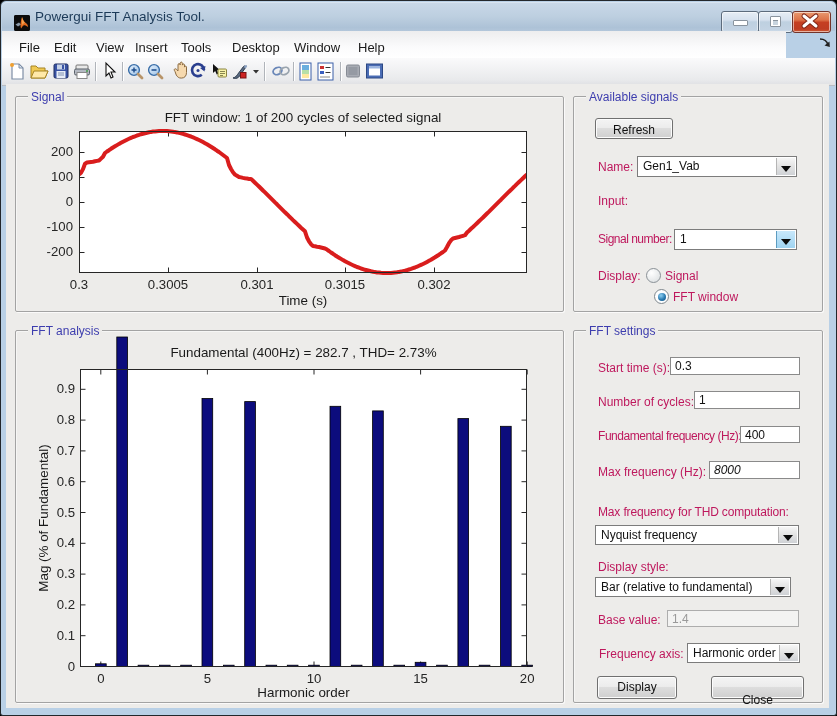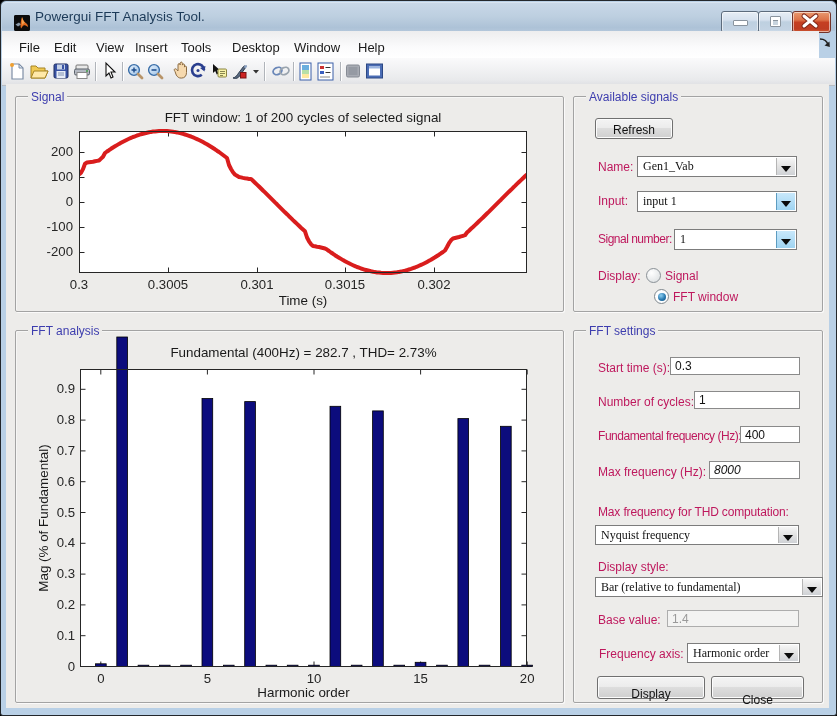--- a/index.html
+++ b/index.html
@@ -10,30 +10,30 @@
 #titletext{position:absolute;left:33px;top:7px;font-size:13.5px;color:#1c3a58;}
 #mticon{position:absolute;left:12px;top:13px;width:16px;height:16px;background:#0d0d0d;border-radius:2px;}
 .capbtn{position:absolute;top:9px;height:20px;border:1px solid #5c6b7c;border-radius:3px;}
 #btnmin{left:719px;width:36px;background:linear-gradient(#e6edf5 0%,#d6e1ee 40%,#bed0e0 50%,#c3d3e3 88%,#d2dfeb 100%);}
 #btnmax{left:756px;width:33px;background:linear-gradient(#e6edf5 0%,#d6e1ee 40%,#bed0e0 50%,#c3d3e3 88%,#d2dfeb 100%);}
 #btnclose{left:790px;width:37px;background:linear-gradient(#e99a70 0%,#dd7248 40%,#c53f22 52%,#bf3c22 85%,#cf5c35 100%);border-color:#73342a;}
 .capbtn{box-shadow:inset 0 0 0 1px rgba(255,255,255,0.55);}
 #glyphmin{position:absolute;left:11px;top:8px;width:13px;height:4px;background:#fff;border:1px solid #8a949e;border-radius:1px;}
 #glyphmax{position:absolute;left:11px;top:4px;width:9px;height:9px;background:#fff;border:1px solid #8a949e;border-radius:1px;}
 #glyphmax:after{content:"";position:absolute;left:2px;top:3px;width:5px;height:4px;background:#c8d4de;border-top:1px solid #8a949e;}
-#menubar{position:absolute;left:1px;top:30px;width:817px;height:27px;background:linear-gradient(#ededee,#fbfbfc 60%,#ffffff);}
+#menubar{position:absolute;left:1px;top:30px;width:756px;height:27px;background:linear-gradient(#ededee,#fbfbfc 60%,#ffffff);padding-left:28px;}
 .mi{position:absolute;top:9px;font-size:13px;color:#1a1a1a;}
 #toolbar{position:absolute;left:1px;top:57px;width:833px;height:27px;background:linear-gradient(#fafafb,#e9eaec 80%,#dfe0e3);border-bottom:1px solid #b9bdc2;}
 #content{position:absolute;left:0;top:0;width:835px;height:714px;}
 #figbg{position:absolute;left:5px;top:83px;width:823px;height:624px;background:#edecea;}
 .gbox{position:absolute;border:1px solid #a3a3a3;border-radius:2px;box-shadow:1px 1px 0 rgba(255,255,255,0.75), inset 1px 1px 0 rgba(255,255,255,0.5);}
 .glabel{position:absolute;top:-7px;left:12px;background:#edecea;padding:0 3px;font-size:12px;color:#3d3dae;}
 .lbl{position:absolute;font-size:12px;color:#be185d;white-space:nowrap;}
 .edit{position:absolute;background:#fff;border:1px solid #8a8a8a;font-size:12px;color:#111;padding:1px 0 0 4px;box-sizing:border-box;}
-.combo{position:absolute;background:#fff;border:1px solid #7c7c7c;box-sizing:border-box;font-size:12px;color:#111;font-family:Liberation Serif, serif;}
+.combo{position:absolute;background:#fff;border:1px solid #7c7c7c;box-sizing:border-box;font-size:12px;color:#111;}
 .combo .ct{position:absolute;left:5px;top:2px;}
 .cbtn{position:absolute;right:1px;top:1px;bottom:1px;width:18px;background:linear-gradient(#f6f6f6,#e3e3e3 50%,#cfd2d6);border-left:1px solid #b5b5b5;}
 .cbtn:after{content:"";position:absolute;left:4px;top:8px;border:5px solid transparent;border-top:6px solid #0a0a0a;border-bottom:none;}
 .cbtn.blue{background:linear-gradient(#c8e8fb,#9fd4f2);border-left:1px solid #5d9cc0;}
 .btn{position:absolute;border:1px solid #707070;border-radius:3px;background:linear-gradient(#f4f4f4 0%,#ececec 45%,#dddddd 50%,#cfcfcf 100%);
  font-size:12px;color:#111;text-align:center;box-sizing:border-box;box-shadow:inset 0 0 0 1px #fcfcfc;}
 </style></head>
 <body>
 <div id="win">
  <div id="titlebar">
@@ -187,24 +187,20 @@
   <div class="gbox" style="left:572px;top:95px;width:248px;height:214px">
         <span class="glabel">Available signals</span>
       </div>
 <div class="btn" style="left:594px;top:117px;width:78px;height:21px;padding-top:4px">Refresh</div>
 <span class="lbl" style="left:597px;top:159px">Name:</span>
 <div class="combo" style="left:636px;top:155px;width:160px;height:21px">
         <span class="ct" style="left:5px">Gen1_Vab</span>
         <span class="cbtn"></span>
       </div>
 <span class="lbl" style="left:597px;top:193px">Input:</span>
-<div class="combo" style="left:636px;top:190px;width:160px;height:21px">
-        <span class="ct" style="left:5px">input 1</span>
-        <span class="cbtn blue"></span>
-      </div>
 <span class="lbl" style="left:597px;top:231px;letter-spacing:-0.5px">Signal number:</span>
 <div class="combo" style="left:673px;top:228px;width:123px;height:21px">
         <span class="ct" style="left:5px">1</span>
         <span class="cbtn blue"></span>
       </div>
 <span class="lbl" style="left:597px;top:268px">Display:</span>
 <div style="position:absolute;left:645px;top:267px;width:13px;height:13px;border-radius:50%;border:1px solid #8a9196;background:radial-gradient(circle at 35% 30%,#ffffff,#d8dcde)"></div>
 <span class="lbl" style="left:664px;top:268px">Signal</span>
 <div style="position:absolute;left:653px;top:288px;width:13px;height:13px;border-radius:50%;border:1px solid #7e868c;background:#fdfeff"></div>
 <div style="position:absolute;left:656.5px;top:291.5px;width:8px;height:8px;border-radius:50%;background:radial-gradient(circle at 38% 32%,#7ec2e8 10%,#2a7ab0 55%,#134f7e)"></div>
@@ -266,27 +262,27 @@
 <span class="lbl" style="left:597px;top:428px;letter-spacing:-0.45px">Fundamental frequency (Hz):</span>
 <div class="edit" style="left:739px;top:425px;width:60px;height:17px;">400</div>
 <span class="lbl" style="left:597px;top:464px">Max frequency (Hz):</span>
 <div class="edit" style="left:708px;top:460px;width:91px;height:18px;font-style:italic;">8000</div>
 <span class="lbl" style="left:597px;top:504px;letter-spacing:-0.15px">Max frequency for THD computation:</span>
 <div class="combo" style="left:594px;top:524px;width:204px;height:20px">
         <span class="ct" style="left:5px">Nyquist frequency</span>
         <span class="cbtn"></span>
       </div>
 <span class="lbl" style="left:597px;top:559px">Display style:</span>
-<div class="combo" style="left:594px;top:576px;width:228px;height:20px">
+<div class="combo" style="left:594px;top:576px;width:196px;height:20px">
         <span class="ct" style="left:5px">Bar (relative to fundamental)</span>
         <span class="cbtn"></span>
       </div>
 <span class="lbl" style="left:597px;top:612px">Base value:</span>
 <div class="edit" style="left:666px;top:609px;width:132px;height:17px;background:#f3f3f2;color:#9a9a9a;border-color:#adadad;">1.4</div>
 <span class="lbl" style="left:598px;top:646px">Frequency axis:</span>
 <div class="combo" style="left:686px;top:642px;width:113px;height:20px">
         <span class="ct" style="left:5px">Harmonic order</span>
         <span class="cbtn"></span>
       </div>
-<div class="btn" style="left:596px;top:675px;width:108px;height:23px;padding-top:10px">Display</div>
+<div class="btn" style="left:596px;top:675px;width:80px;height:23px;padding-top:3px">Display</div>
 <div class="btn" style="left:710px;top:675px;width:93px;height:23px;padding-top:16px">Close</div>
  </div>
 </div>
 
 </body></html>

